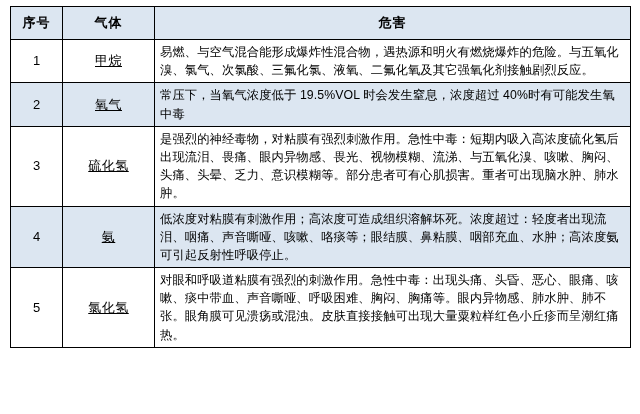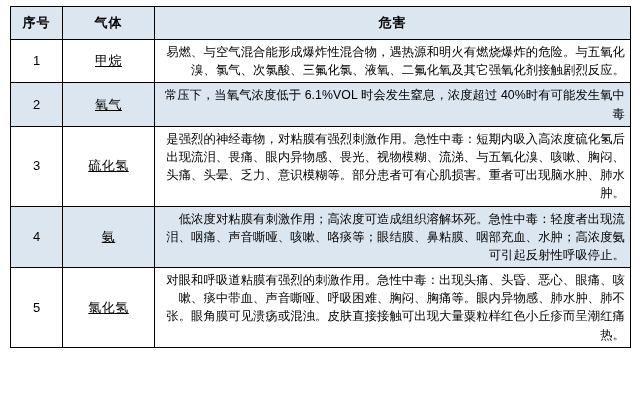--- a/index.html
+++ b/index.html
@@ -48,21 +48,21 @@
   td.no-cell, td.gas-cell {
     text-align: center;
     font-size: 13px;
     line-height: 1.5;
   }
   td.gas-cell {
     letter-spacing: 0.5px;
     text-decoration: underline;
   }
   td.harm-cell {
-    text-align: right;
+    text-align: left;
     font-size: 12.3px;
     line-height: 1.48;
     letter-spacing: 0.1px;
   }
   tbody tr.odd td { background: #ffffff; }
   tbody tr.even td { background: #dce6f1; }
 </style>
 </head>
 <body>
 
@@ -82,31 +82,31 @@
     </thead>
     <tbody>
       <tr class="odd">
         <td class="no-cell">1</td>
         <td class="gas-cell">甲烷</td>
         <td class="harm-cell">易燃、与空气混合能形成爆炸性混合物，遇热源和明火有燃烧爆炸的危险。与五氧化溴、氯气、次氯酸、三氟化氯、液氧、二氟化氧及其它强氧化剂接触剧烈反应。</td>
       </tr>
       <tr class="even">
         <td class="no-cell">2</td>
         <td class="gas-cell">氧气</td>
-        <td class="harm-cell">常压下，当氧气浓度低于 6.1%VOL 时会发生窒息，浓度超过 40%时有可能发生氧中毒</td>
+        <td class="harm-cell">常压下，当氧气浓度低于 19.5%VOL 时会发生窒息，浓度超过 40%时有可能发生氧中毒</td>
       </tr>
       <tr class="odd">
         <td class="no-cell">3</td>
         <td class="gas-cell">硫化氢</td>
         <td class="harm-cell">是强烈的神经毒物，对粘膜有强烈刺激作用。急性中毒：短期内吸入高浓度硫化氢后出现流泪、畏痛、眼内异物感、畏光、视物模糊、流涕、与五氧化溴、咳嗽、胸闷、头痛、头晕、乏力、意识模糊等。部分患者可有心肌损害。重者可出现脑水肿、肺水肿。</td>
       </tr>
       <tr class="even">
         <td class="no-cell">4</td>
         <td class="gas-cell">氨</td>
-        <td class="harm-cell">低浓度对粘膜有刺激作用；高浓度可造成组织溶解坏死。急性中毒：轻度者出现流泪、咽痛、声音嘶哑、咳嗽、咯痰等；眼结膜、鼻粘膜、咽部充血、水肿；高浓度氨可引起反射性呼吸停止。</td>
+        <td class="harm-cell">低浓度对粘膜有刺激作用；高浓度可造成组织溶解坏死。浓度超过：轻度者出现流泪、咽痛、声音嘶哑、咳嗽、咯痰等；眼结膜、鼻粘膜、咽部充血、水肿；高浓度氨可引起反射性呼吸停止。</td>
       </tr>
       <tr class="odd">
         <td class="no-cell">5</td>
         <td class="gas-cell">氯化氢</td>
         <td class="harm-cell">对眼和呼吸道粘膜有强烈的刺激作用。急性中毒：出现头痛、头昏、恶心、眼痛、咳嗽、痰中带血、声音嘶哑、呼吸困难、胸闷、胸痛等。眼内异物感、肺水肿、肺不张。眼角膜可见溃疡或混浊。皮肤直接接触可出现大量粟粒样红色小丘疹而呈潮红痛热。</td>
       </tr>
     </tbody>
   </table>
 </div>
 

